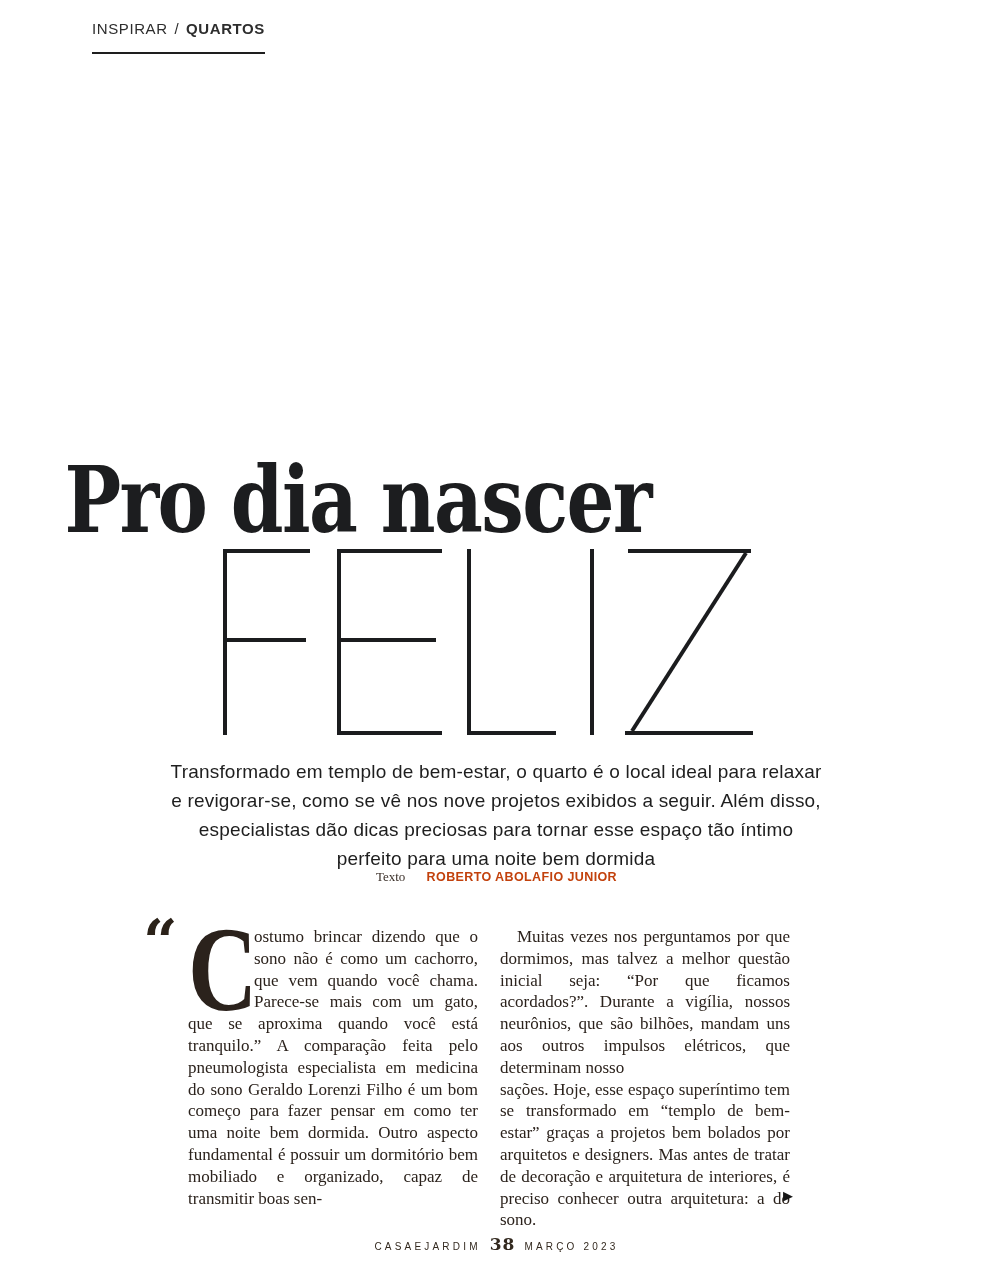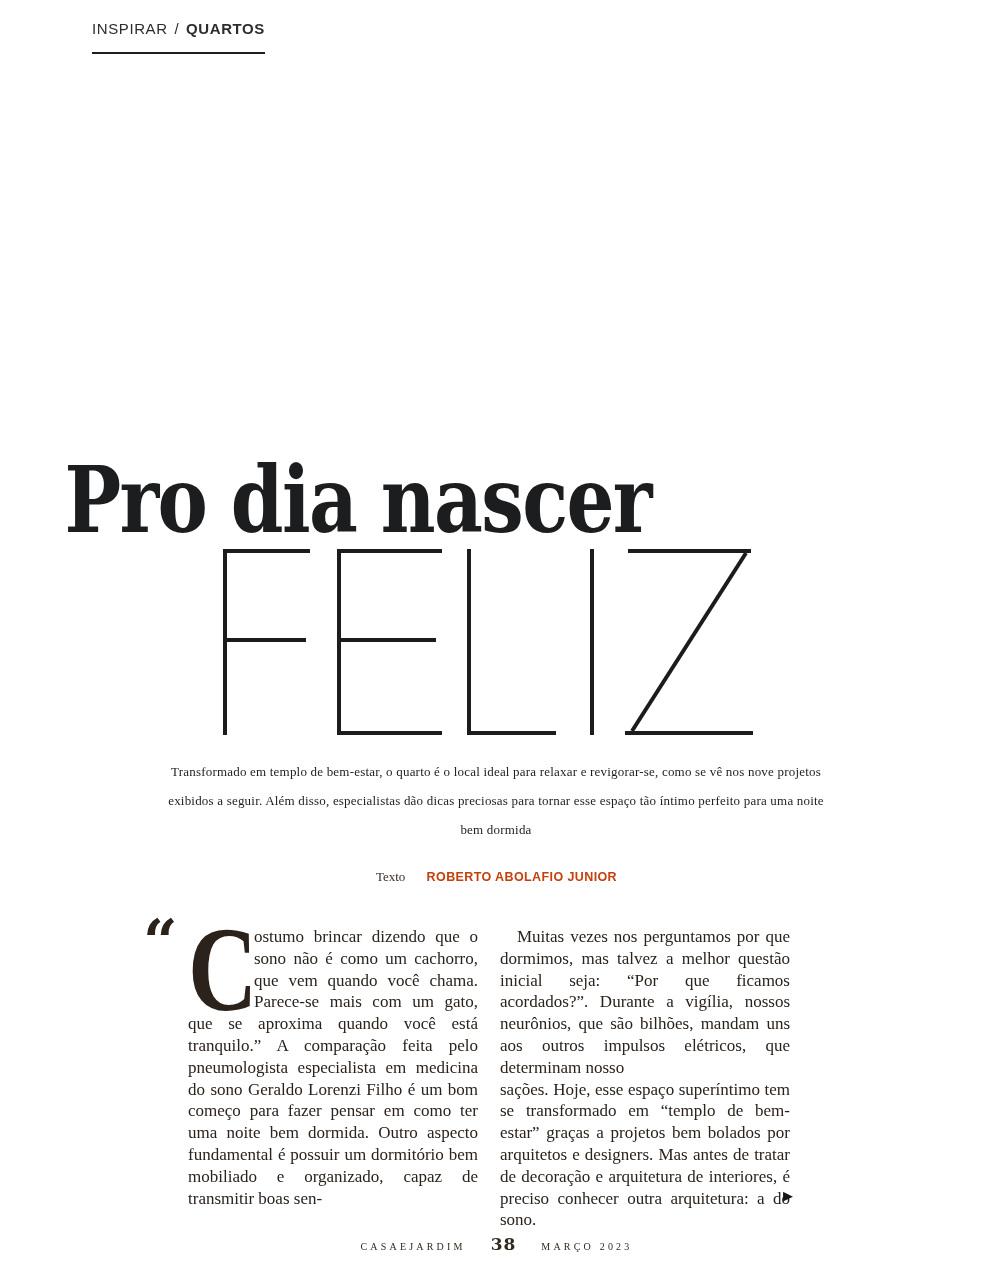--- a/index.html
+++ b/index.html
@@ -31,22 +31,22 @@
     color:#1c1d1f; white-space:nowrap;
   }
 
   
   .feliz { position:absolute; left:220px; top:549px; width:533px; height:186px; color:#1b1c1e; }
   .feliz line { stroke:currentColor; stroke-width:4; }
 
   
   .standfirst {
     position:absolute; left:166px; top:757px; width:660px;
-    font-family:Liberation Serif, serif; font-weight:500;
-    font-size:13px; line-height:29px; letter-spacing:0.2px;
+    font-family:Liberation Sans, sans-serif; font-weight:500;
+    font-size:19px; line-height:29px; letter-spacing:0.2px;
     text-align:center; color:#1e1e1e;
   }
 
   
   .byline { position:absolute; left:0; top:869px; width:993px; text-align:center; font-size:13px; }
   .byline .byline-label { font-family:"Liberation Serif", serif; color:#3a2f28; margin-right:18px; }
   .byline .byline-author {
     font-family:"Liberation Sans", sans-serif; font-weight:700;
     font-size:12.5px; letter-spacing:0.4px; color:#c2410c;
   }
@@ -76,26 +76,26 @@
   
   .continuation {
     position:absolute; left:783px; top:1188px;
     font-size:13px; color:#151515;
     font-family:"DejaVu Sans", sans-serif;
   }
 
   
   .folio { position:absolute; left:0; top:1234px; width:993px; text-align:center; color:#33291f; }
   .folio .magazine, .folio .issue {
-    font-family:Liberation Serif, serif; font-size:10px;
+    font-family:Liberation Sans, sans-serif; font-size:10px;
     letter-spacing:3.2px; vertical-align:baseline;
   }
   .folio .page-number {
     font-family:"DejaVu Serif", serif; font-weight:700; font-size:17px;
-    margin:0 21px; vertical-align:baseline; letter-spacing:1px;
+    margin:0 5px; vertical-align:baseline; letter-spacing:1px;
   }
 </style>
 </head>
 <body>
 
 <div class="page">
 
   <div class="kicker">
     <span class="section">INSPIRAR</span>
     <span class="sep">/</span>

